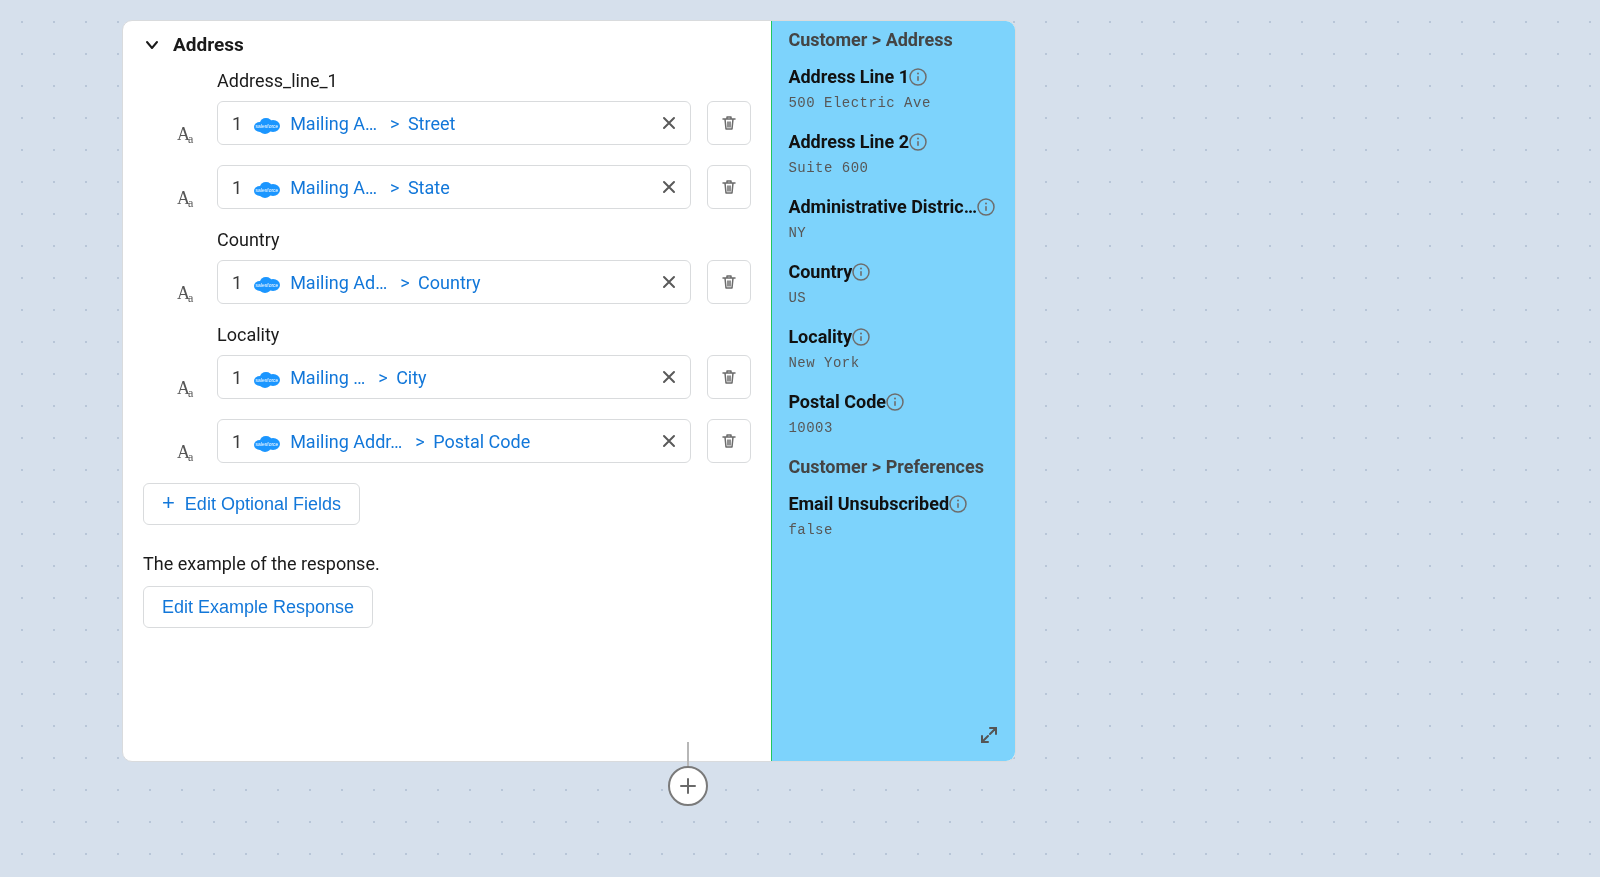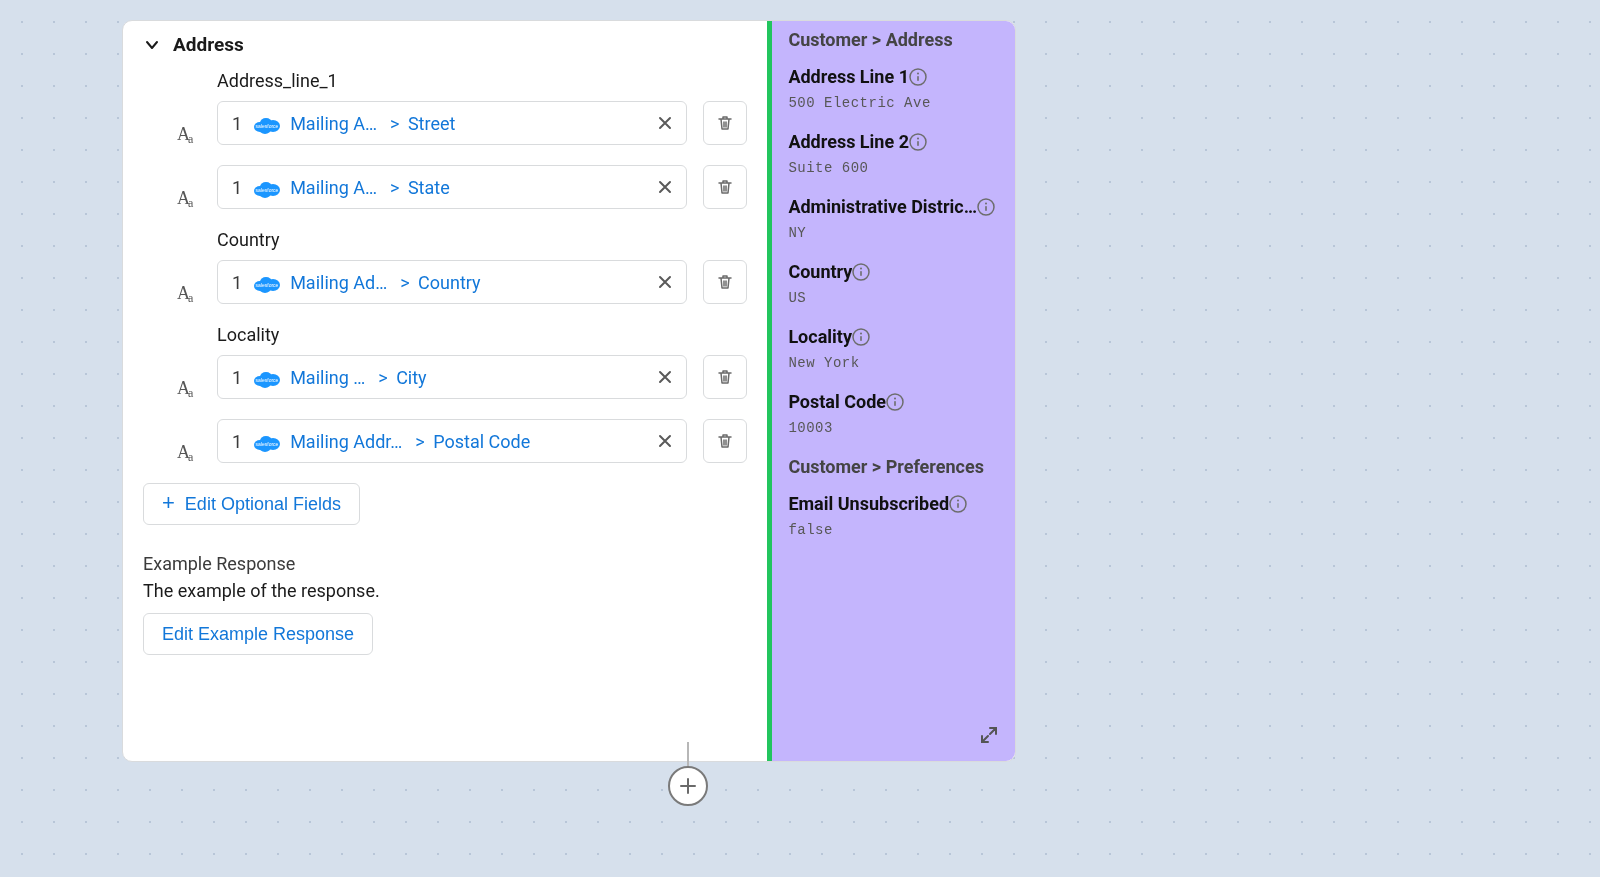--- a/index.html
+++ b/index.html
@@ -32,22 +32,22 @@
     overflow: hidden;
     margin-top: 20px;
   }
   .left-pane {
     width: 847px;
     padding: 12px 20px 20px 20px;
     overflow: hidden;
   }
   .right-pane {
     flex: 1;
-    background: #c4b5fd;
-    border-left: 5px solid #22c55e;
+    background: #7dd3fc;
+    border-left: 1px solid #22c55e;
     padding: 8px 20px 20px 16px;
     position: relative;
     font-size: 18px;
   }
 
   
   .section-header {
     display: flex;
     align-items: center;
     gap: 12px;
@@ -418,21 +418,20 @@
       </div>
 
     <div class="edit-opt-wrap">
       <button class="btn">
         <span class="plus">+</span>
         <span>Edit Optional Fields</span>
       </button>
     </div>
 
     <div class="example-block">
-      <div class="example-title">Example Response</div>
       <div class="example-desc">The example of the response.</div>
       <button class="btn">
         <span>Edit Example Response</span>
       </button>
     </div>
 
   </div>
 
   <div class="right-pane">
     <div class="breadcrumb">Customer &gt; Address</div>

